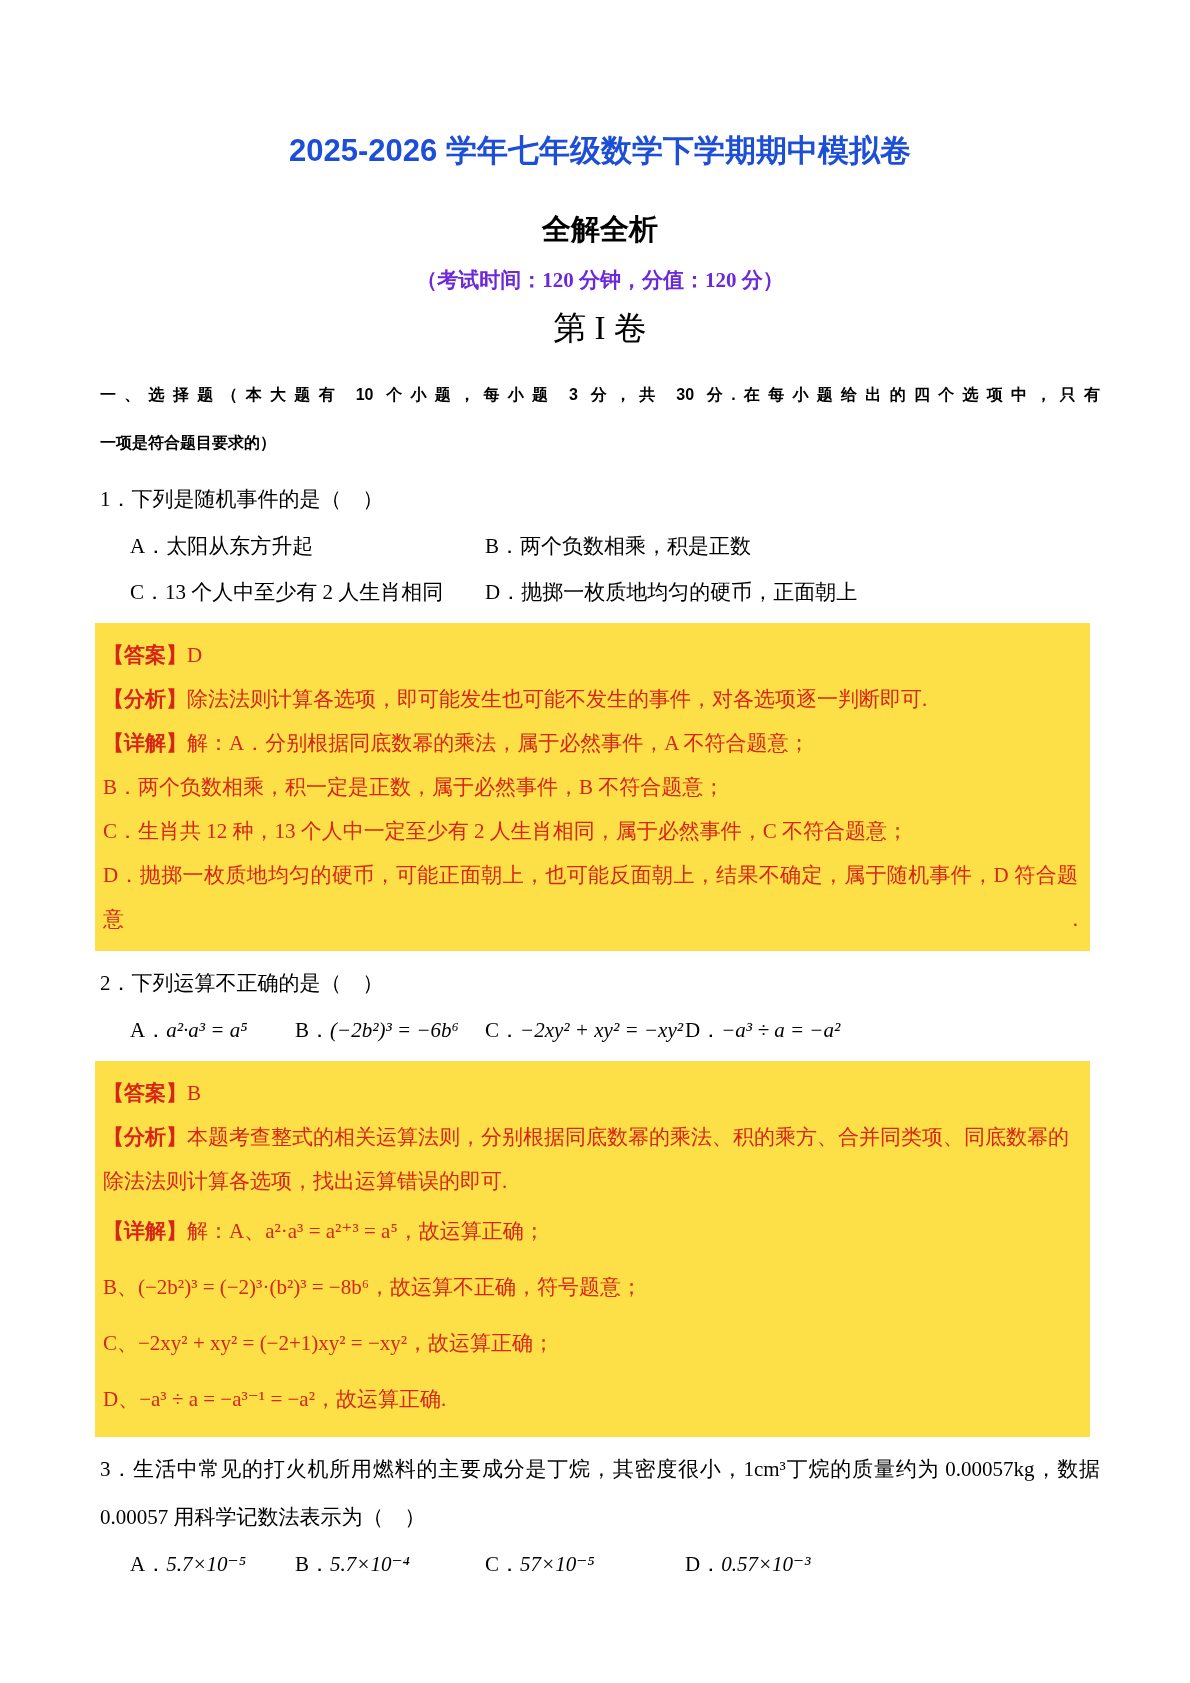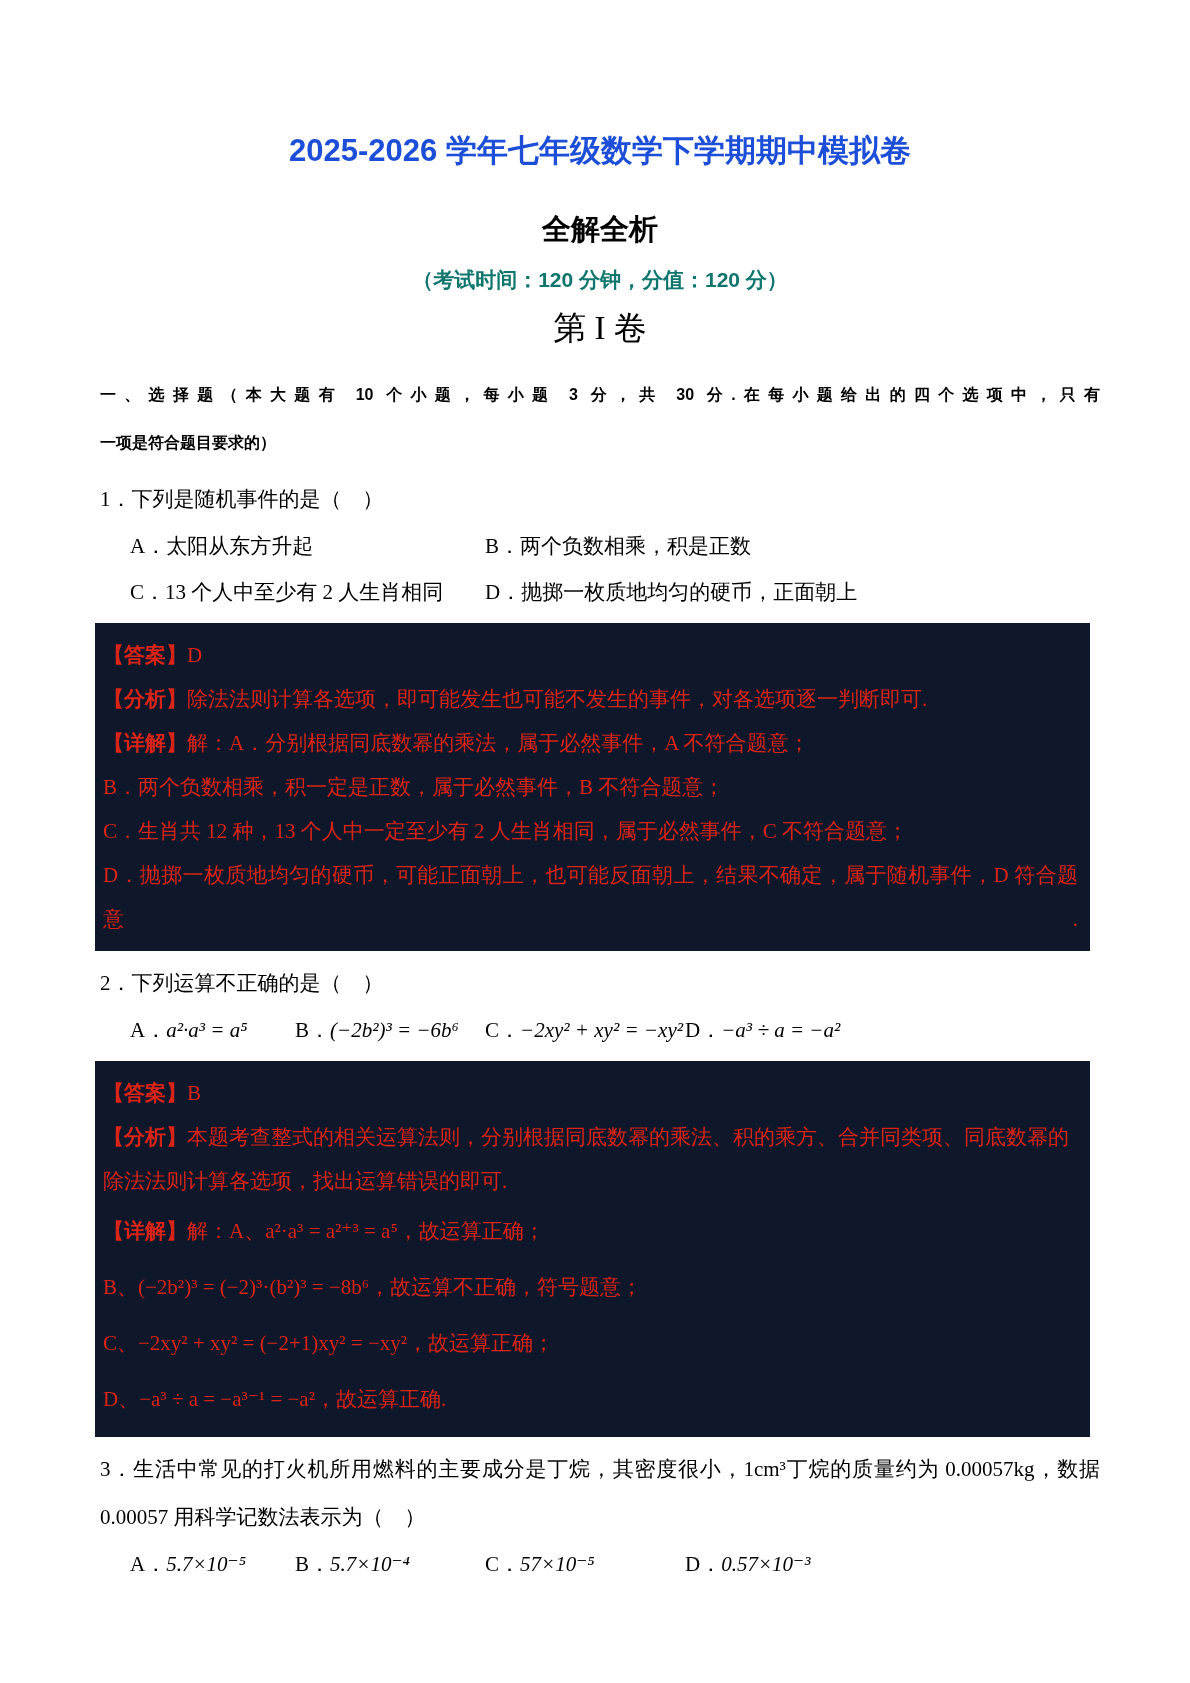--- a/index.html
+++ b/index.html
@@ -12,38 +12,38 @@
   .title{
     margin:128px 0 0 0;text-align:center;font-size:31px;line-height:46px;
     font-weight:bold;font-family:"Liberation Sans","DejaVu Sans",sans-serif;color:#1d4ed8;
   }
   .subtitle{
     margin:34px 0 0 0;text-align:center;font-size:29px;line-height:42px;
     font-weight:bold;font-family:"Liberation Sans","DejaVu Sans",sans-serif;color:#000;
   }
   .exam-info{
     margin-top:15px;text-align:center;font-size:21px;line-height:30px;font-weight:bold;
-    font-family:Liberation Sans, sans-serif;color:#0f766e;
+    font-family:Liberation Serif, serif;color:#6d28d9;
   }
   .volume{margin-top:10px;text-align:center;font-size:33px;line-height:46px;color:#000;}
   .sec-heading{
     margin-top:20px;font-size:16px;line-height:48px;font-weight:bold;color:#000;
     font-family:"Liberation Sans","DejaVu Sans",sans-serif;
   }
   .jline{text-align:justify;text-align-last:justify;}
   p{margin:0;}
   .stem{font-size:21px;line-height:48px;margin-top:8px;color:#000;}
   .opt-row{display:flex;margin-left:30px;font-size:21px;line-height:46px;color:#000;}
   .w355{width:355px;flex:0 0 auto;}
   .oc1{width:165px;flex:0 0 auto;}
   .oc2{width:190px;flex:0 0 auto;}
   .oc3{width:200px;flex:0 0 auto;}
   .opt .math, .opt-m{font-style:italic;}
   .ans-block{
-    background:#0f172a;margin:8px 0 0 -5px;width:995px;box-sizing:border-box;
+    background:#fde047;margin:8px 0 0 -5px;width:995px;box-sizing:border-box;
     padding:10px 12px 10px 8px;
   }
   .ans-block p{font-size:21px;line-height:44px;}
   .ans-block p.tall{line-height:56px;}
   .red{color:#d92418;}
   .lbl{font-weight:bold;color:#d92418;}
 </style>
 </head>
 <body>
 

